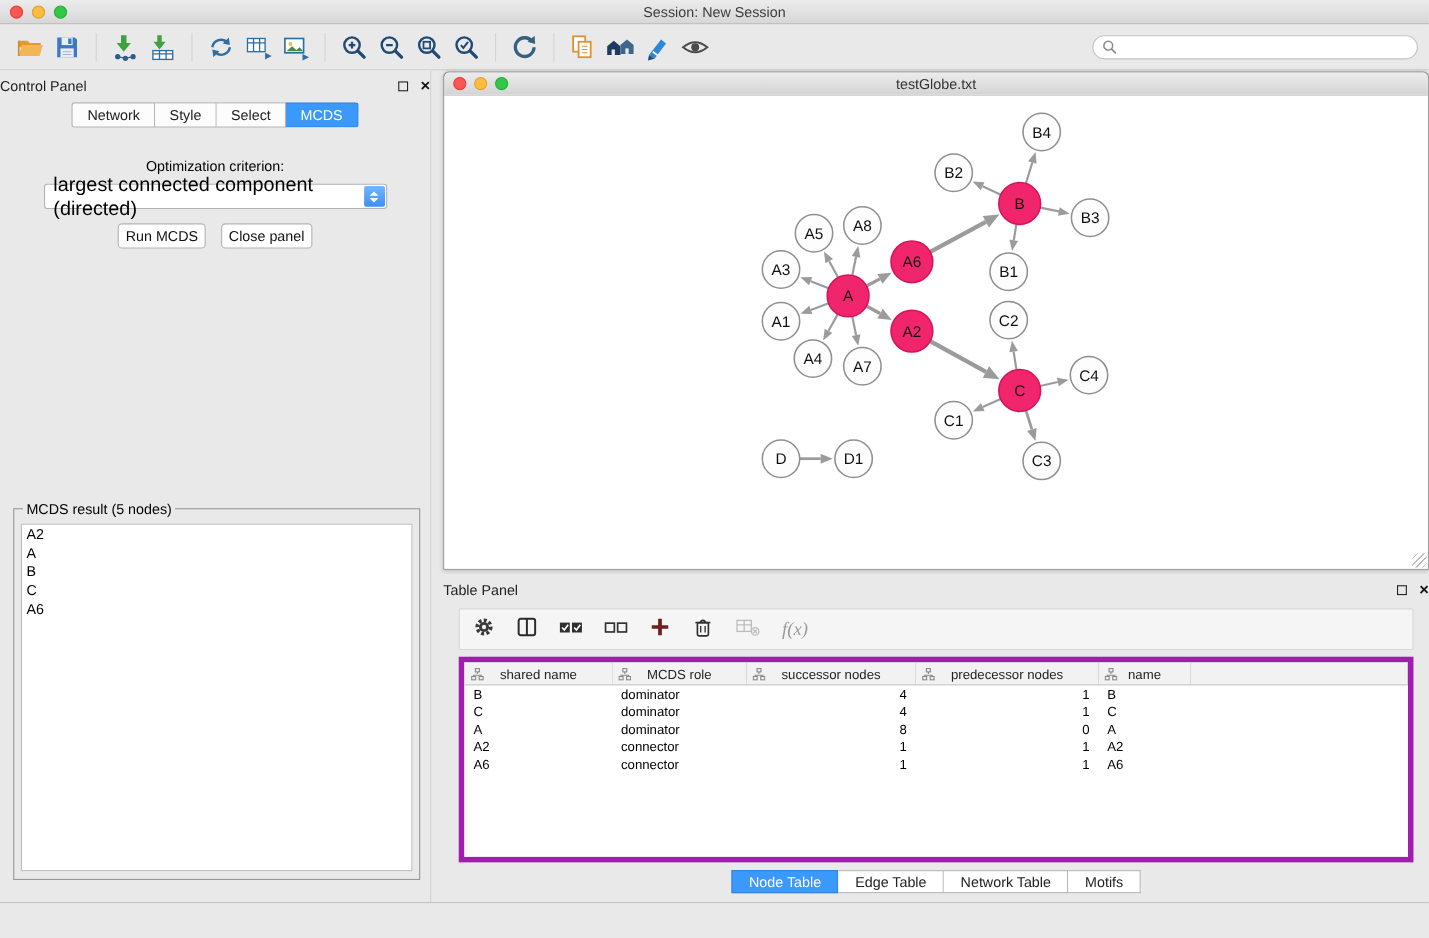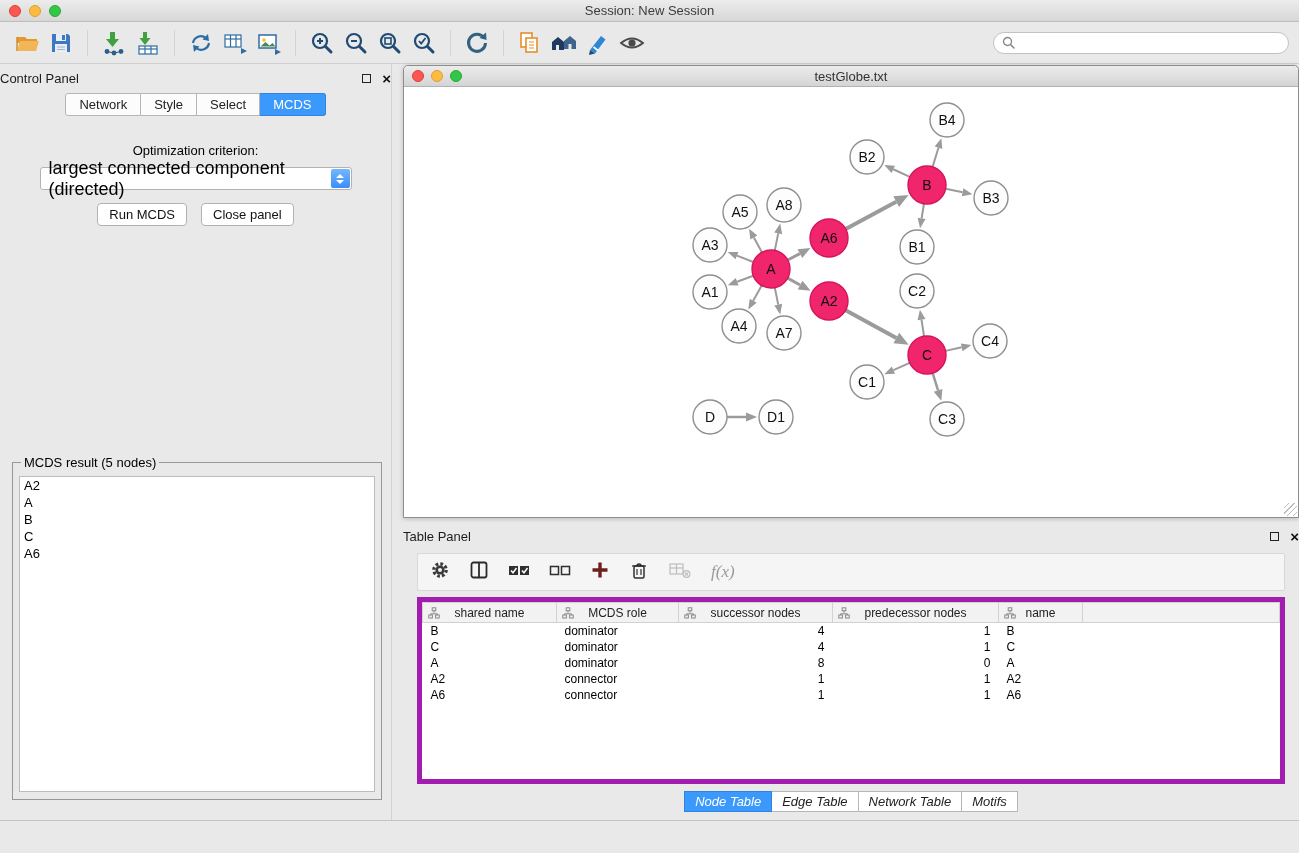--- a/index.html
+++ b/index.html
@@ -46,21 +46,21 @@
     border-radius:3px; display:flex; align-items:center; position:relative; padding-left:8px;
     font-size:18px; color:#000; }
   .combo-stepper { position:absolute; right:1px; top:1px; bottom:1px; width:19px;
     background:linear-gradient(#74b7fd,#3b8df7); border-radius:2px; display:flex;
     flex-direction:column; align-items:center; justify-content:center; gap:2px; }
   .combo-stepper .up { width:0; height:0; border-left:4px solid transparent;
     border-right:4px solid transparent; border-bottom:4px solid #fff; }
   .combo-stepper .down { width:0; height:0; border-left:4px solid transparent;
     border-right:4px solid transparent; border-top:4px solid #fff; }
   .btn-row { display:flex; justify-content:center; gap:14px; margin-top:13px; }
-  .btn { font-size:13px; padding:3px 11px; background:#fff; border:1px solid #b2b2b2;
+  .btn { font-size:13px; padding:3px 6px; background:#fff; border:1px solid #b2b2b2;
     border-radius:4px; color:#111; }
   .result-fieldset { position:absolute; left:12px; top:391px; width:370px; height:345px;
     border:1px solid #979797; padding:6px; }
   .result-fieldset legend { font-size:13px; color:#000; padding:0 3px; margin-left:2px; }
   .result-list { width:100%; height:316px; background:#fff; border:1px solid #bcbcbc;
     overflow:auto; font-size:13px; color:#000; }
   .result-item { padding:1px 4px; line-height:15px; }
 
   
   .network-window { position:absolute; left:403px; top:65px; width:896px; height:453px;
@@ -81,22 +81,22 @@
     gap:19px; padding:0 12px; }
   .fx-label { font-family:"Liberation Serif", serif; font-style:italic; font-size:17px; color:#9a9a9a; }
   .table-wrap { margin:6px 14px 2px; height:187px; background:#fff; border:5px solid #a21caf; overflow:hidden; }
   table.node-table { border-collapse:collapse; table-layout:fixed; width:100%; font-size:12px; }
   table.node-table th { height:20px; background:#f2f2f2; border:1px solid #d2d2d2;
     font-weight:normal; color:#222; position:relative; font-size:12px; }
   table.node-table th .hdr-icon { position:absolute; left:5px; top:4px; }
   table.node-table td { height:16px; padding:0 8px; color:#000; white-space:nowrap; overflow:hidden; }
   td.col2, td.col3 { text-align:right; padding-right:14px; }
   .tp-tabs { position:absolute; left:0; right:0; bottom:6px; display:flex; justify-content:center; }
-  .tp-tab { font-size:13px; padding:2px 10px; border:1px solid #b6b6b6; border-left:none;
-    background:#fff; color:#222;font-style:italic; }
+  .tp-tab { font-size:13px; padding:2px 15px; border:1px solid #b6b6b6; border-left:none;
+    background:#fff; color:#222; }
   .tp-tab:first-child { border-left:1px solid #b6b6b6; }
   .tp-tab.active { background:#3B99FC; color:#fff; border-color:#3083e3; }
 
   
   .statusbar { position:absolute; left:0; right:0; top:820px; height:33px;
     border-top:1px solid #c4c4c4; display:flex; align-items:center; padding:0 10px; background:#e9e9e9; }
   .list-btn { width:27px; height:20px; border:1px solid #b0b0b0; border-radius:3px;
     background:#fdfdfd; display:flex; align-items:center; justify-content:center; }
   .memory-btn { margin-left:auto; height:21px; border:1px solid #b0b0b0; border-radius:4px;
     background:#fdfdfd; display:flex; align-items:center; gap:6px; padding:0 11px; font-size:12px; color:#111;text-align:center; }

